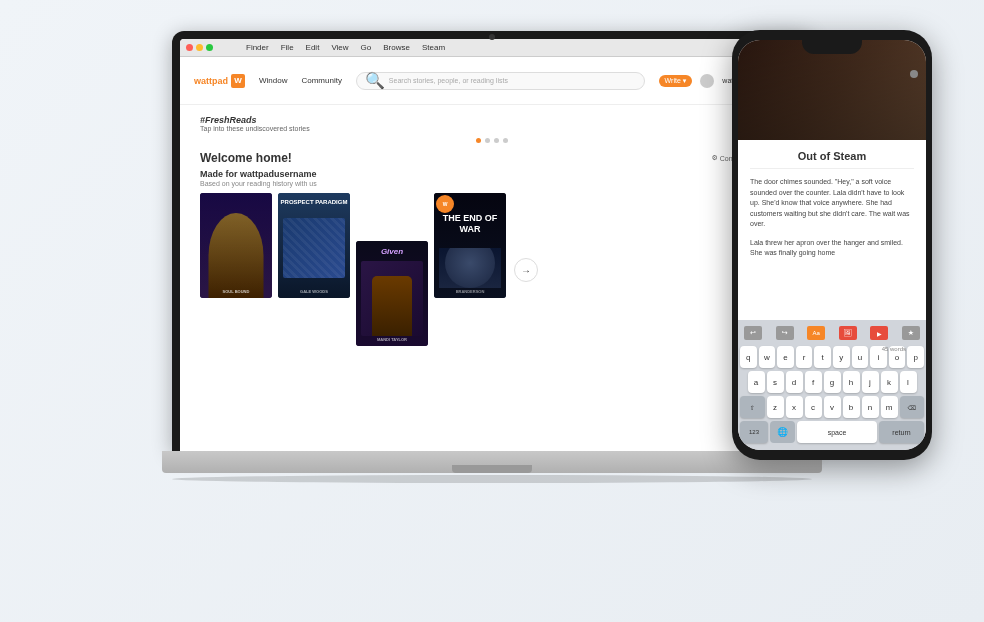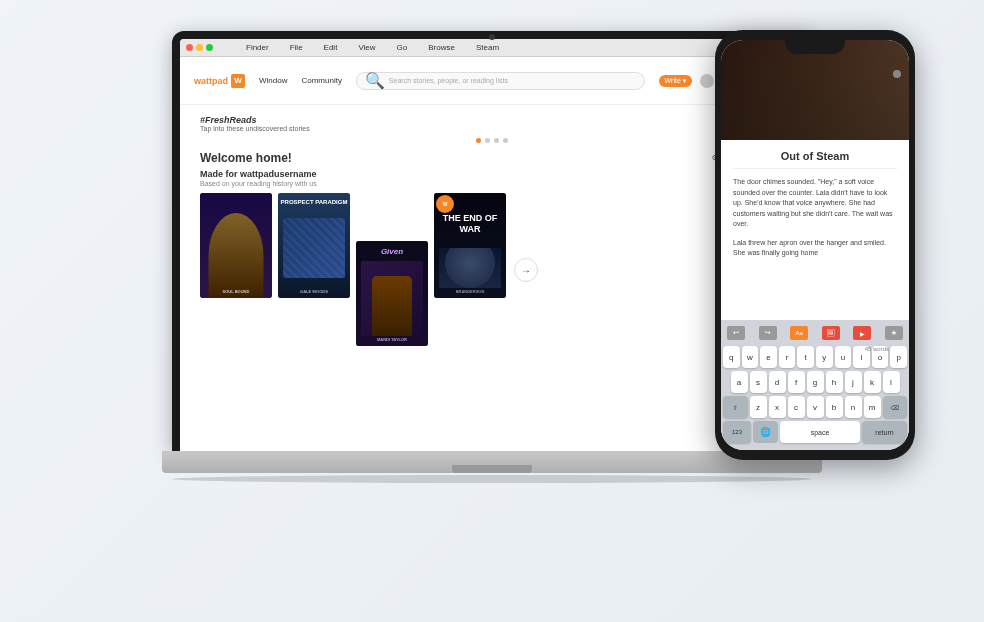--- a/index.html
+++ b/index.html
@@ -63,21 +63,21 @@
     .macos-dot {
       width: 7px;
       height: 7px;
       border-radius: 50%;
     }
     .macos-close { background: #ff5f57; }
     .macos-min { background: #febc2e; }
     .macos-max { background: #28c840; }
     .macos-menu {
       display: flex;
-      gap: 21px;
+      gap: 12px;
       margin-left: 30px;
       font-size: 8px;
       color: #333;
     }
     .macos-right {
       margin-left: auto;
       font-size: 7px;
       color: #333;
     }
 
@@ -385,21 +385,21 @@
       width: 640px;
       height: 8px;
       background: rgba(0,0,0,0.15);
       border-radius: 50%;
       margin-top: 2px;
     }
 
     
     .phone-wrapper {
       position: absolute;
-      right: 69px;
+      right: 52px;
       top: 30px;
       width: 200px;
       height: 430px;
     }
     .phone-outer {
       width: 200px;
       height: 430px;
       background: #1a1a1a;
       border-radius: 28px;
       padding: 10px 6px;

